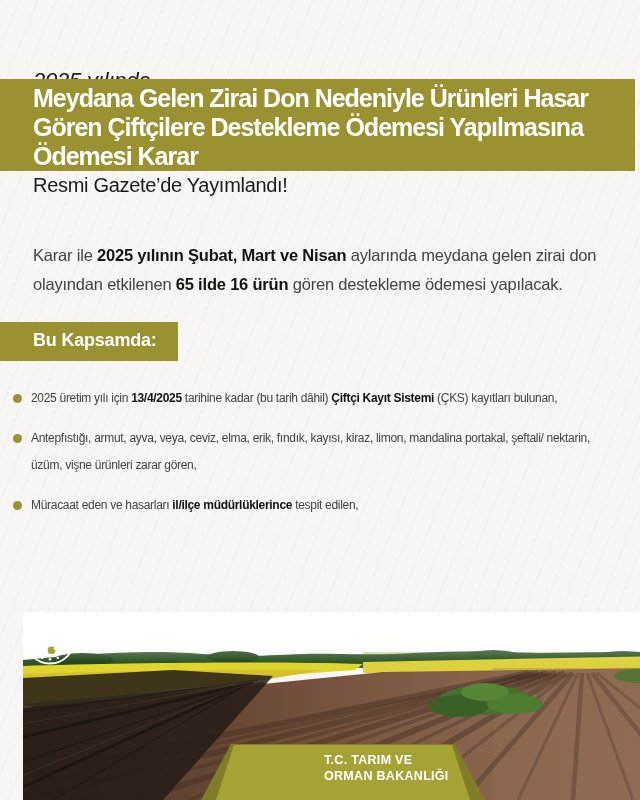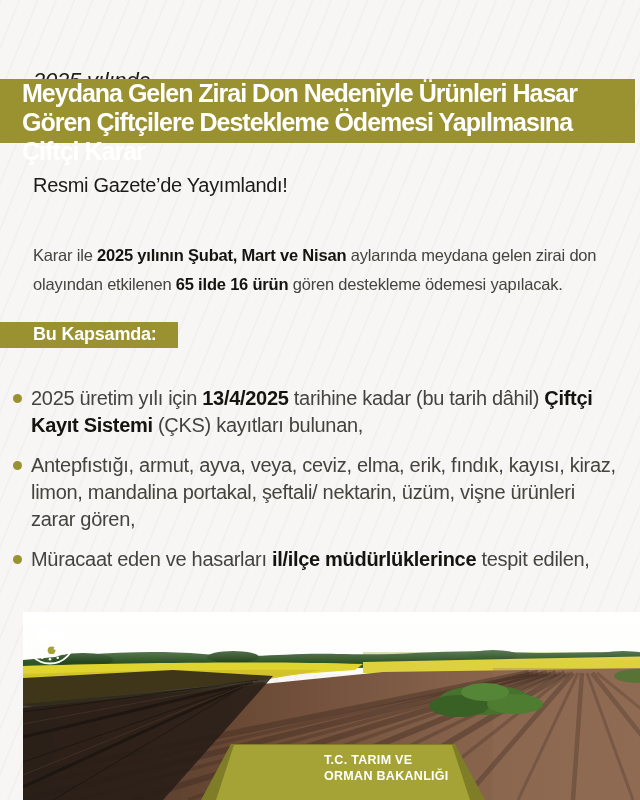--- a/index.html
+++ b/index.html
@@ -9,48 +9,48 @@
     font-family:"Liberation Sans", sans-serif;
     background:
       repeating-linear-gradient(112deg, rgba(140,140,140,0.05) 0 2px, rgba(255,255,255,0) 2px 17px),
       #f7f6f4;
   }
   .pretitle{
     position:absolute;left:33px;top:68px;
     font-size:22px;color:#1e1d1b;letter-spacing:-0.2px;font-style:italic;
   }
   .title-band{
-    position:absolute;left:0;top:79px;width:635px;height:64px;
+    position:absolute;left:0;top:79px;width:635px;height:92px;
     background:var(--accent_olive,#9a9230);
-    color:#ffffff;display:flex;flex-direction:column;justify-content:flex-start;
-    padding-left:22px;
+    color:#ffffff;display:flex;flex-direction:column;justify-content:flex-end;
+    padding-left:33px;
   }
   .title-band .tline{
     font-weight:bold;font-size:25px;line-height:29px;letter-spacing:-1px;white-space:nowrap;
   }
   .subtitle{
     position:absolute;left:33px;top:174px;
     font-weight:normal;font-size:20px;color:#1c1b19;letter-spacing:-0.3px;
   }
   .intro{
     position:absolute;left:33px;top:224px;width:578px;
     font-size:16.5px;line-height:29px;color:#45433d;letter-spacing:-0.2px;
   }
   .intro strong, .bullet-text strong{color:#15140f;}
   .kapsamda{
-    position:absolute;left:0;top:322px;height:26px;
+    position:absolute;left:0;top:322px;height:39px;
     background:var(--accent_olive,#9a9230);
     color:#ffffff;font-weight:bold;font-size:18px;
     display:inline-flex;align-items:center;
     padding:0 21px 2px 33px;letter-spacing:-0.2px;
   }
   .bullets{position:absolute;left:0;top:385px;width:640px;}
   .bullet-item{
     position:relative;padding:0 23px 0 31px;margin-bottom:13px;
-    font-size:20px;line-height:27px;color:#45433d;letter-spacing:-0.3px;
+    font-size:12px;line-height:27px;color:#45433d;letter-spacing:-0.3px;
   }
   .bullet-dot{
     position:absolute;left:13px;top:9px;width:9px;height:9px;border-radius:50%;
     background:var(--accent_olive,#9a9230);
   }
   .photo{position:absolute;left:17px;top:612px;width:640px;height:188px;margin-left:6px;}
   .photo svg{position:absolute;left:0;top:0;}
   .badge-text{
     position:absolute;left:301px;top:140px;z-index:5;
     color:#ffffff;font-weight:bold;font-size:12.5px;line-height:16px;letter-spacing:0.3px;
@@ -62,21 +62,21 @@
 <body>
 
 <div class="card">
 
   <div class="pretitle">2025 yılında</div>
 
   <div class="title-band">
     <div class="title-lines">
         <div class="tline">Meydana Gelen Zirai Don Nedeniyle Ürünleri Hasar</div>
         <div class="tline">Gören Çiftçilere Destekleme Ödemesi Yapılmasına</div>
-        <div class="tline">Çiftçi Karar</div>
+        <div class="tline">Ödemesi Karar</div>
       </div>
   </div>
 
   <div class="subtitle">Resmi Gazete’de Yayımlandı!</div>
 
   <p class="intro"><span>Karar ile </span><strong>2025 yılının Şubat, Mart ve Nisan</strong><span> aylarında meydana gelen zirai don olayından etkilenen </span><strong>65 ilde 16 ürün</strong><span> gören destekleme ödemesi yapılacak.</span></p>
 
   <div class="kapsamda">
     <span>Bu Kapsamda:</span>
   </div>

